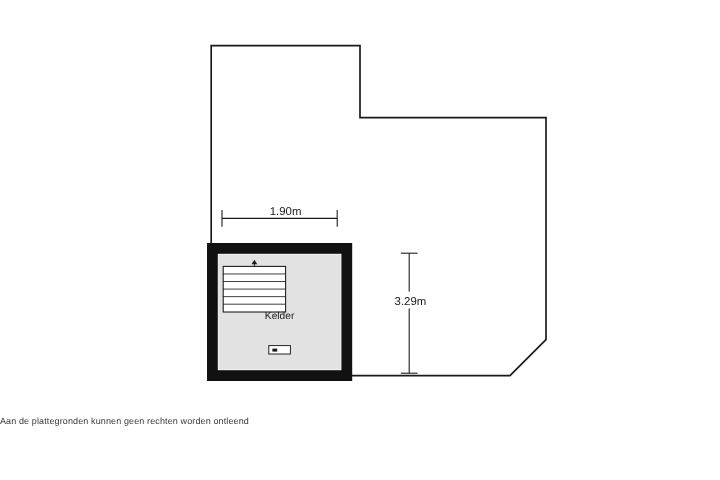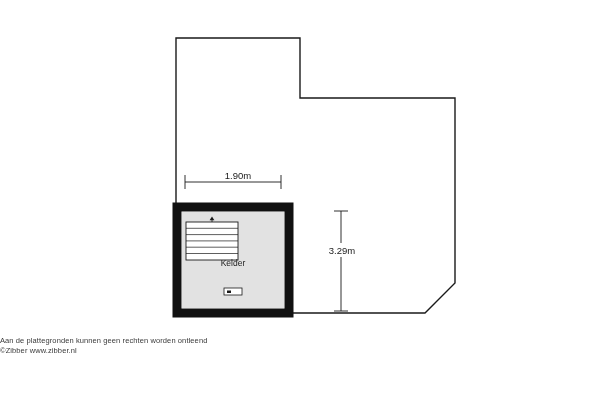--- a/index.html
+++ b/index.html
@@ -96,16 +96,15 @@
       <line x1="334" y1="211" x2="348" y2="211" stroke="#1a1a1a" stroke-width="0.9"></line>
       <line x1="334" y1="311" x2="348" y2="311" stroke="#1a1a1a" stroke-width="0.9"></line>
       <rect x="324" y="243" width="36" height="14" fill="#ffffff"></rect>
       <text class="dim-label" x="342" y="254" text-anchor="middle">3.29m</text>
     </g>
 
   </svg>
 
   <div class="footer">
     <div>Aan de plattegronden kunnen geen rechten worden ontleend</div>
-    <div>©Zibber www.zibber.nl</div>
   </div>
 
 </div>
 
 </body></html>

